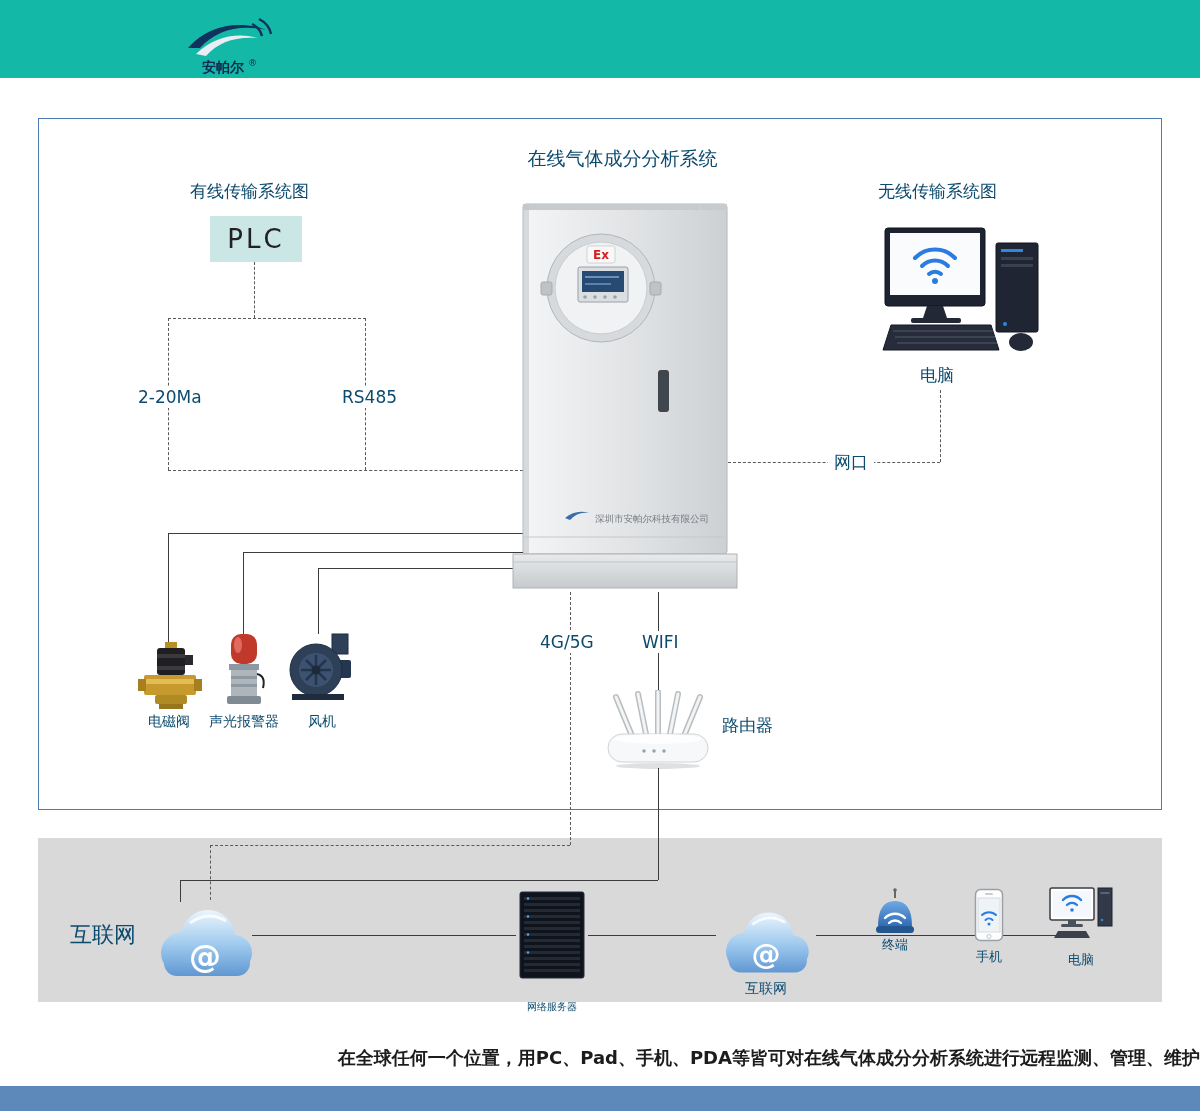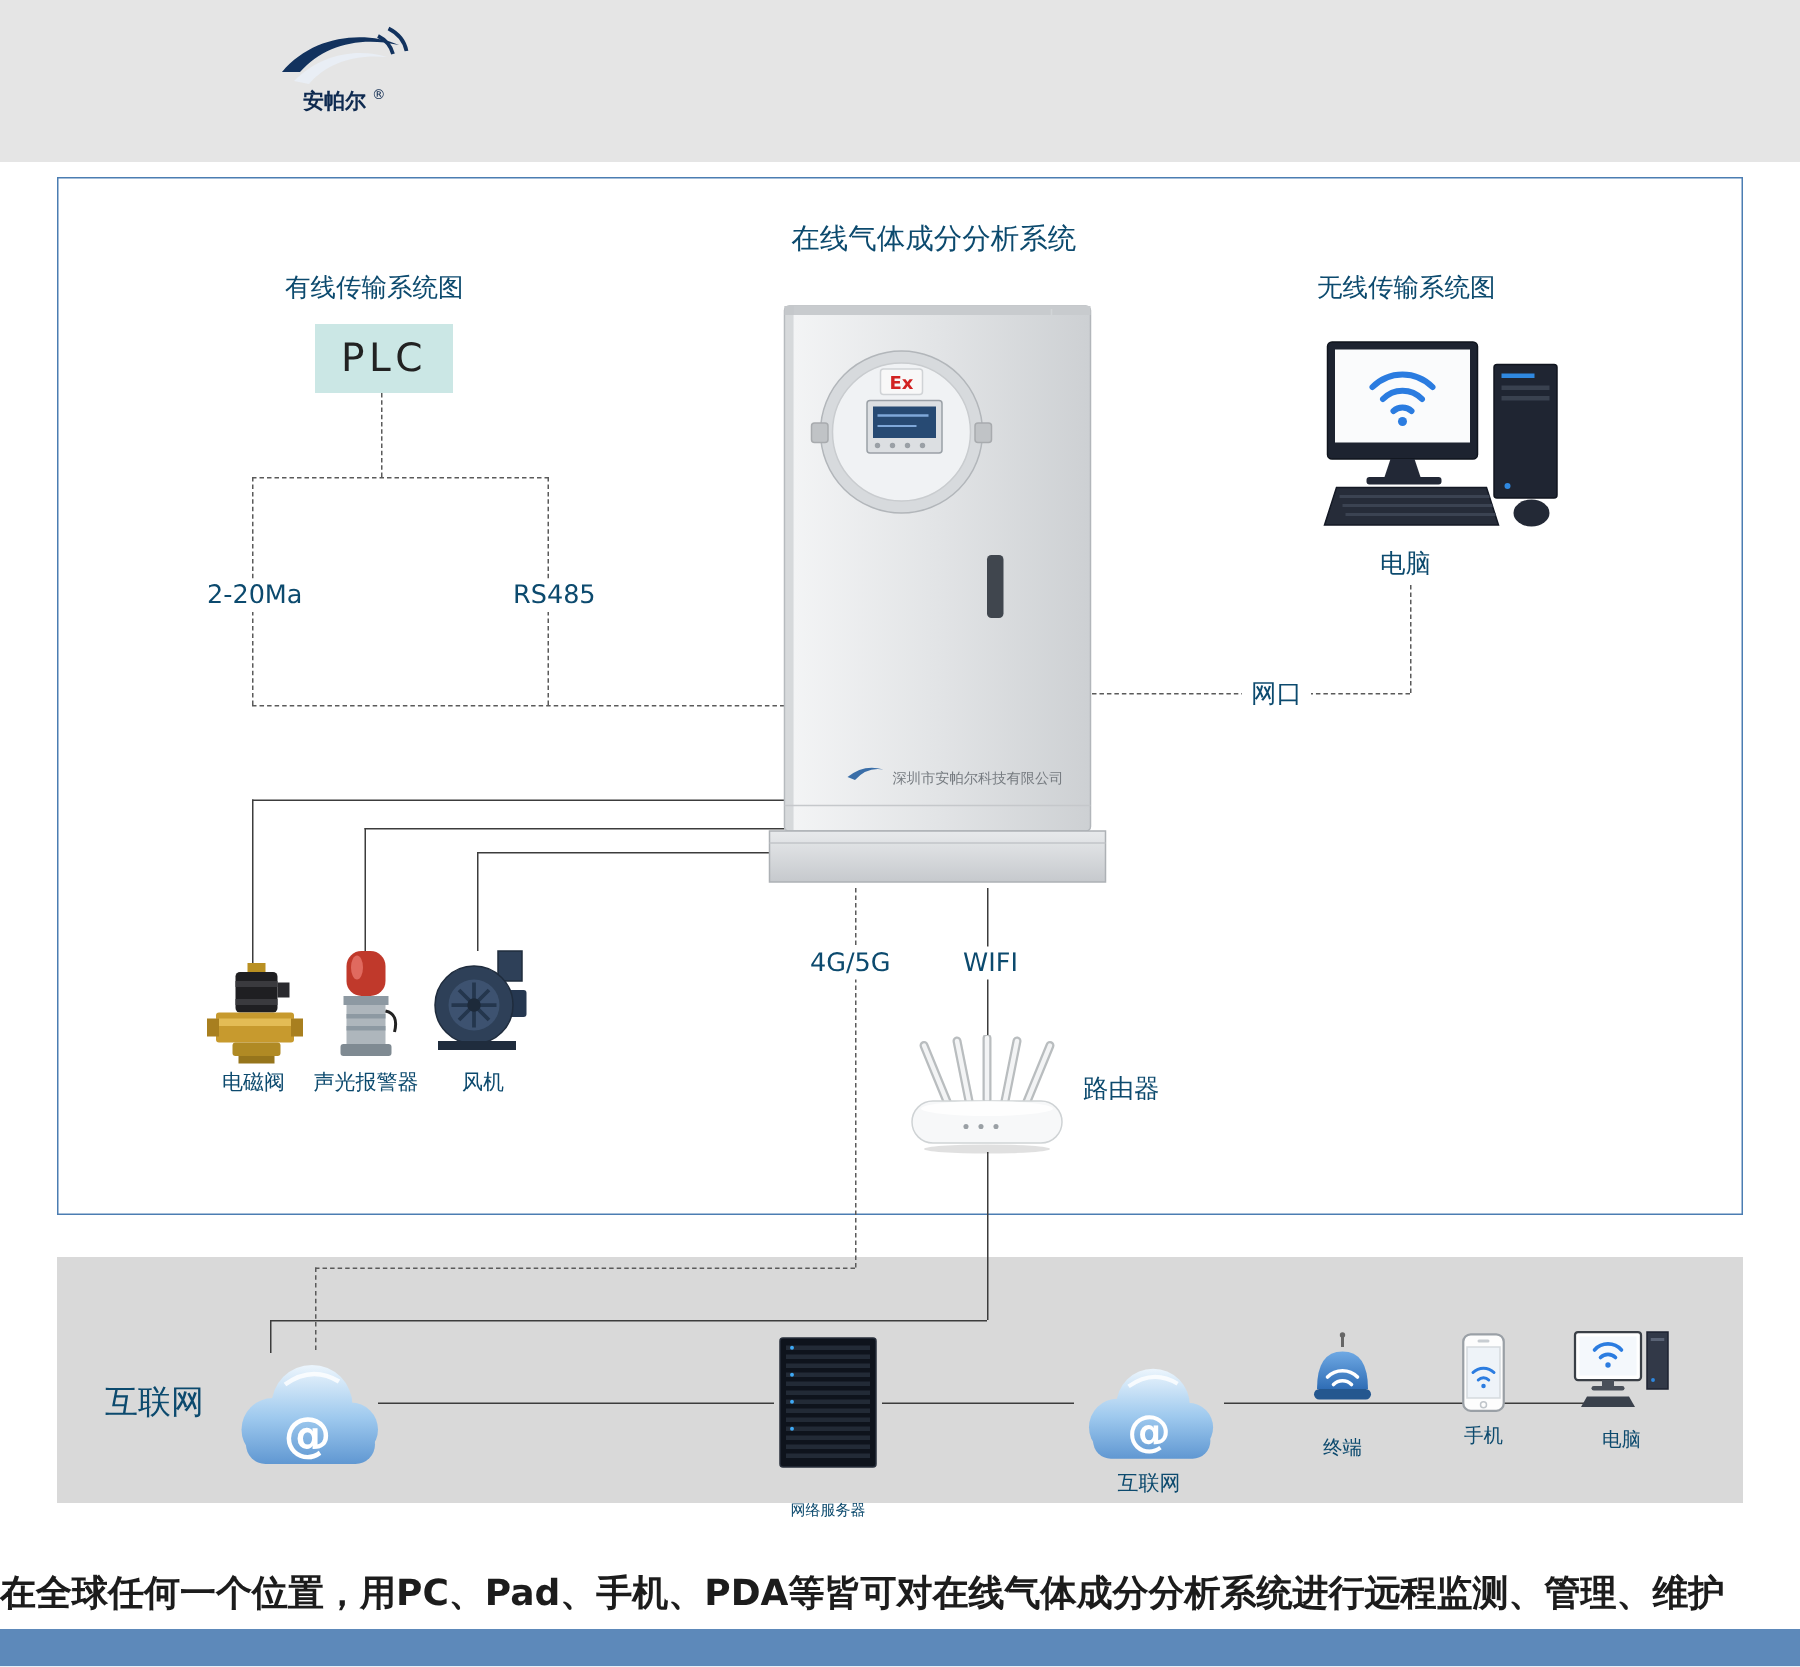--- a/index.html
+++ b/index.html
@@ -1,37 +1,37 @@
 <!DOCTYPE html>
 <html><head>
 <meta charset="utf-8">
 <style>
   *{box-sizing:border-box;margin:0;padding:0}
   body{font-family:"DejaVu Sans","Liberation Sans",sans-serif;background:#fff}
   .page{position:relative;width:1200px;height:1111px;background:#fff;overflow:hidden}
-  .topbar{position:absolute;left:0;top:0;width:1200px;height:108px;background:#e5e5e5}
+  .topbar{position:absolute;left:0;top:0;width:1200px;height:78px;background:#14b8a6}
   .bottombar{position:absolute;left:0;top:1086px;width:1200px;height:25px;background:#5d89ba}
   .main-title{position:absolute;left:293px;top:34px;font-family:"DejaVu Serif","Liberation Serif",serif;
               font-size:31px;font-weight:bold;color:#1a3a6a;letter-spacing:1px;white-space:nowrap}
   .frame{position:absolute;left:38px;top:118px;width:1124px;height:692px;border:1px solid #4b7db2;background:#fff}
   .band{position:absolute;left:38px;top:838px;width:1124px;height:164px;background:#d9d9d9}
   .lbl{position:absolute;color:#0c4a6e;font-size:17px;white-space:nowrap}
   .lbl.c{text-align:center}
   .onln{background:#fff;padding:1px 6px}
   .ln{position:absolute}
   .ln.h{height:0;border-top:1.5px solid #3c3c3c}
   .ln.v{width:0;border-left:1.5px solid #3c3c3c}
   .lnd{position:absolute}
   .lnd.h{height:0;border-top:1.5px dashed #5a5a5a}
   .lnd.v{width:0;border-left:1.5px dashed #5a5a5a}
   .plc{position:absolute;left:210px;top:216px;width:92px;height:46px;background:#cbe7e5;
        display:flex;align-items:center;justify-content:center;font-size:26px;letter-spacing:3px;color:#222}
   .gfx{position:absolute}
-  .footer-desc{position:absolute;left:0;top:1046px;width:1200px;text-align:left;
-               font-size:24px;font-weight:600;color:#1c1c1c}
+  .footer-desc{position:absolute;left:0;top:1046px;width:1200px;text-align:right;
+               font-size:18px;font-weight:600;color:#1c1c1c}
 </style>
 </head>
 <body>
 
 <div class="page">
 
   <header class="topbar">
     <svg class="gfx" style="left:180px;top:14px" width="104" height="64" viewBox="0 0 104 64">
       <path d="M8 34 C28 10, 62 6, 86 16 C60 10, 36 16, 20 34 Z" fill="#12325e"></path>
       <path d="M16 40 C34 22, 58 18, 78 24 C56 22, 38 28, 26 42 Z" fill="#e9eef5"></path>
@@ -320,20 +320,20 @@
   <div class="lbl onln" style="left:636px;top:631px">WIFI</div>
   <div class="lbl" style="left:722px;top:714px">路由器</div>
 
   <div class="lbl c" style="left:140px;top:713px;width:58px;font-size:14px">电磁阀</div>
   <div class="lbl c" style="left:200px;top:713px;width:88px;font-size:14px">声光报警器</div>
   <div class="lbl c" style="left:298px;top:713px;width:48px;font-size:14px">风机</div>
 
   <div class="lbl" style="left:70px;top:920px;font-size:22px">互联网</div>
   <div class="lbl c" style="left:506px;top:1000px;width:92px;font-size:10px">网络服务器</div>
   <div class="lbl c" style="left:732px;top:980px;width:68px;font-size:14px">互联网</div>
-  <div class="lbl c" style="left:872px;top:956px;width:46px;font-size:13px">终端</div>
+  <div class="lbl c" style="left:872px;top:936px;width:46px;font-size:13px">终端</div>
   <div class="lbl c" style="left:965px;top:948px;width:48px;font-size:13px">手机</div>
   <div class="lbl c" style="left:1056px;top:951px;width:50px;font-size:13px">电脑</div>
 
   <p class="footer-desc">在全球任何一个位置，用PC、Pad、手机、PDA等皆可对在线气体成分分析系统进行远程监测、管理、维护</p>
 
   <footer class="bottombar"></footer>
 </div>
 
 </body></html>

